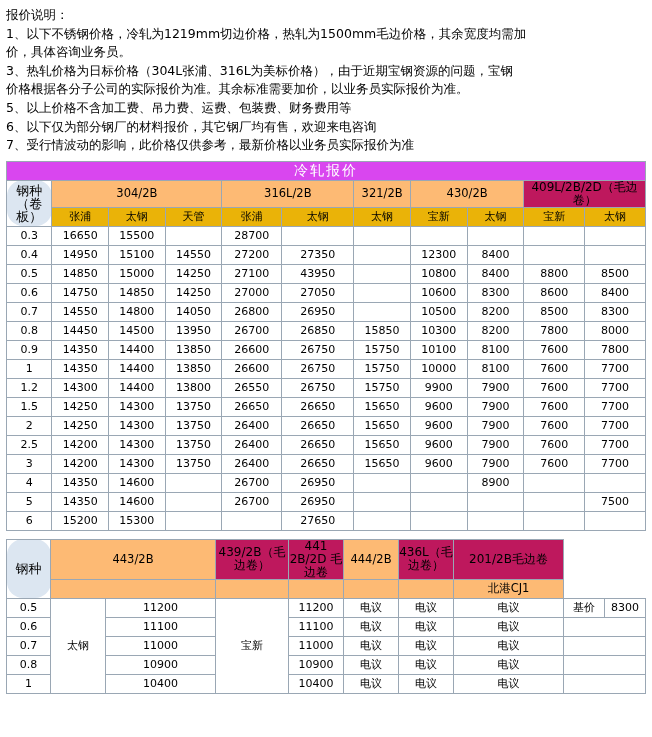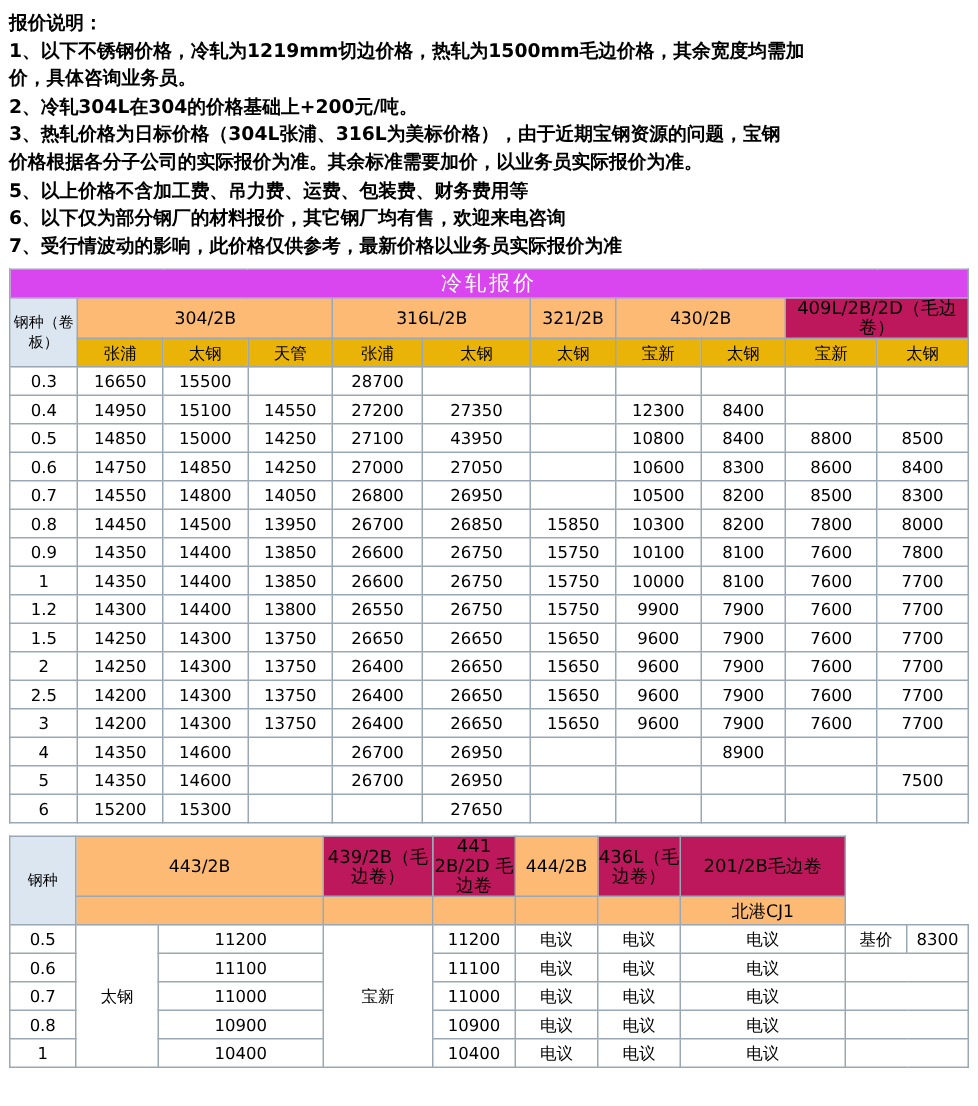--- a/index.html
+++ b/index.html
@@ -11,21 +11,20 @@
     width: 652px;
     height: 737px;
     font-family: "DejaVu Sans", "Liberation Sans", sans-serif;
     color: #000000;
     overflow: hidden;
   }
   #notes {
     padding: 6px 10px 2px 6px;
     font-size: 12.5px;
     line-height: 18.6px;
-    font-weight: bold;
   }
   #notes .note-line {
     white-space: nowrap;
   }
   table.price {
     border-collapse: collapse;
     table-layout: fixed;
     width: 640px;
     margin: 4px 6px 0 6px;
     font-size: 11px;
@@ -65,34 +64,34 @@
   }
   .rowhdr {
     background: #ffffff;
     font-size: 11px;
   }
   .cell {
     background: #ffffff;
     font-size: 11px;
   }
   .vert-label {
-    font-size: 10px;
+    font-size: 13px;
     line-height: 12px;
     font-weight: bold;
     background: #dce6f1;
+    border-radius: 16px;
   }
 </style>
 </head>
 <body>
 
 <div id="notes">
   <div class="note-line">报价说明：</div>
   <div class="note-line">1、以下不锈钢价格，冷轧为1219mm切边价格，热轧为1500mm毛边价格，其余宽度均需加</div>
   <div class="note-line">价，具体咨询业务员。</div>
-  <div class="note-line">2、冷轧304L在304的价格基础上+200元/吨。</div>
   <div class="note-line">3、热轧价格为日标价格（304L张浦、316L为美标价格），由于近期宝钢资源的问题，宝钢</div>
   <div class="note-line">价格根据各分子公司的实际报价为准。其余标准需要加价，以业务员实际报价为准。</div>
   <div class="note-line">5、以上价格不含加工费、吊力费、运费、包装费、财务费用等</div>
   <div class="note-line">6、以下仅为部分钢厂的材料报价，其它钢厂均有售，欢迎来电咨询</div>
   <div class="note-line">7、受行情波动的影响，此价格仅供参考，最新价格以业务员实际报价为准</div>
 </div>
 
 <table class="price">
   <colgroup>
     <col style="width:44px">

